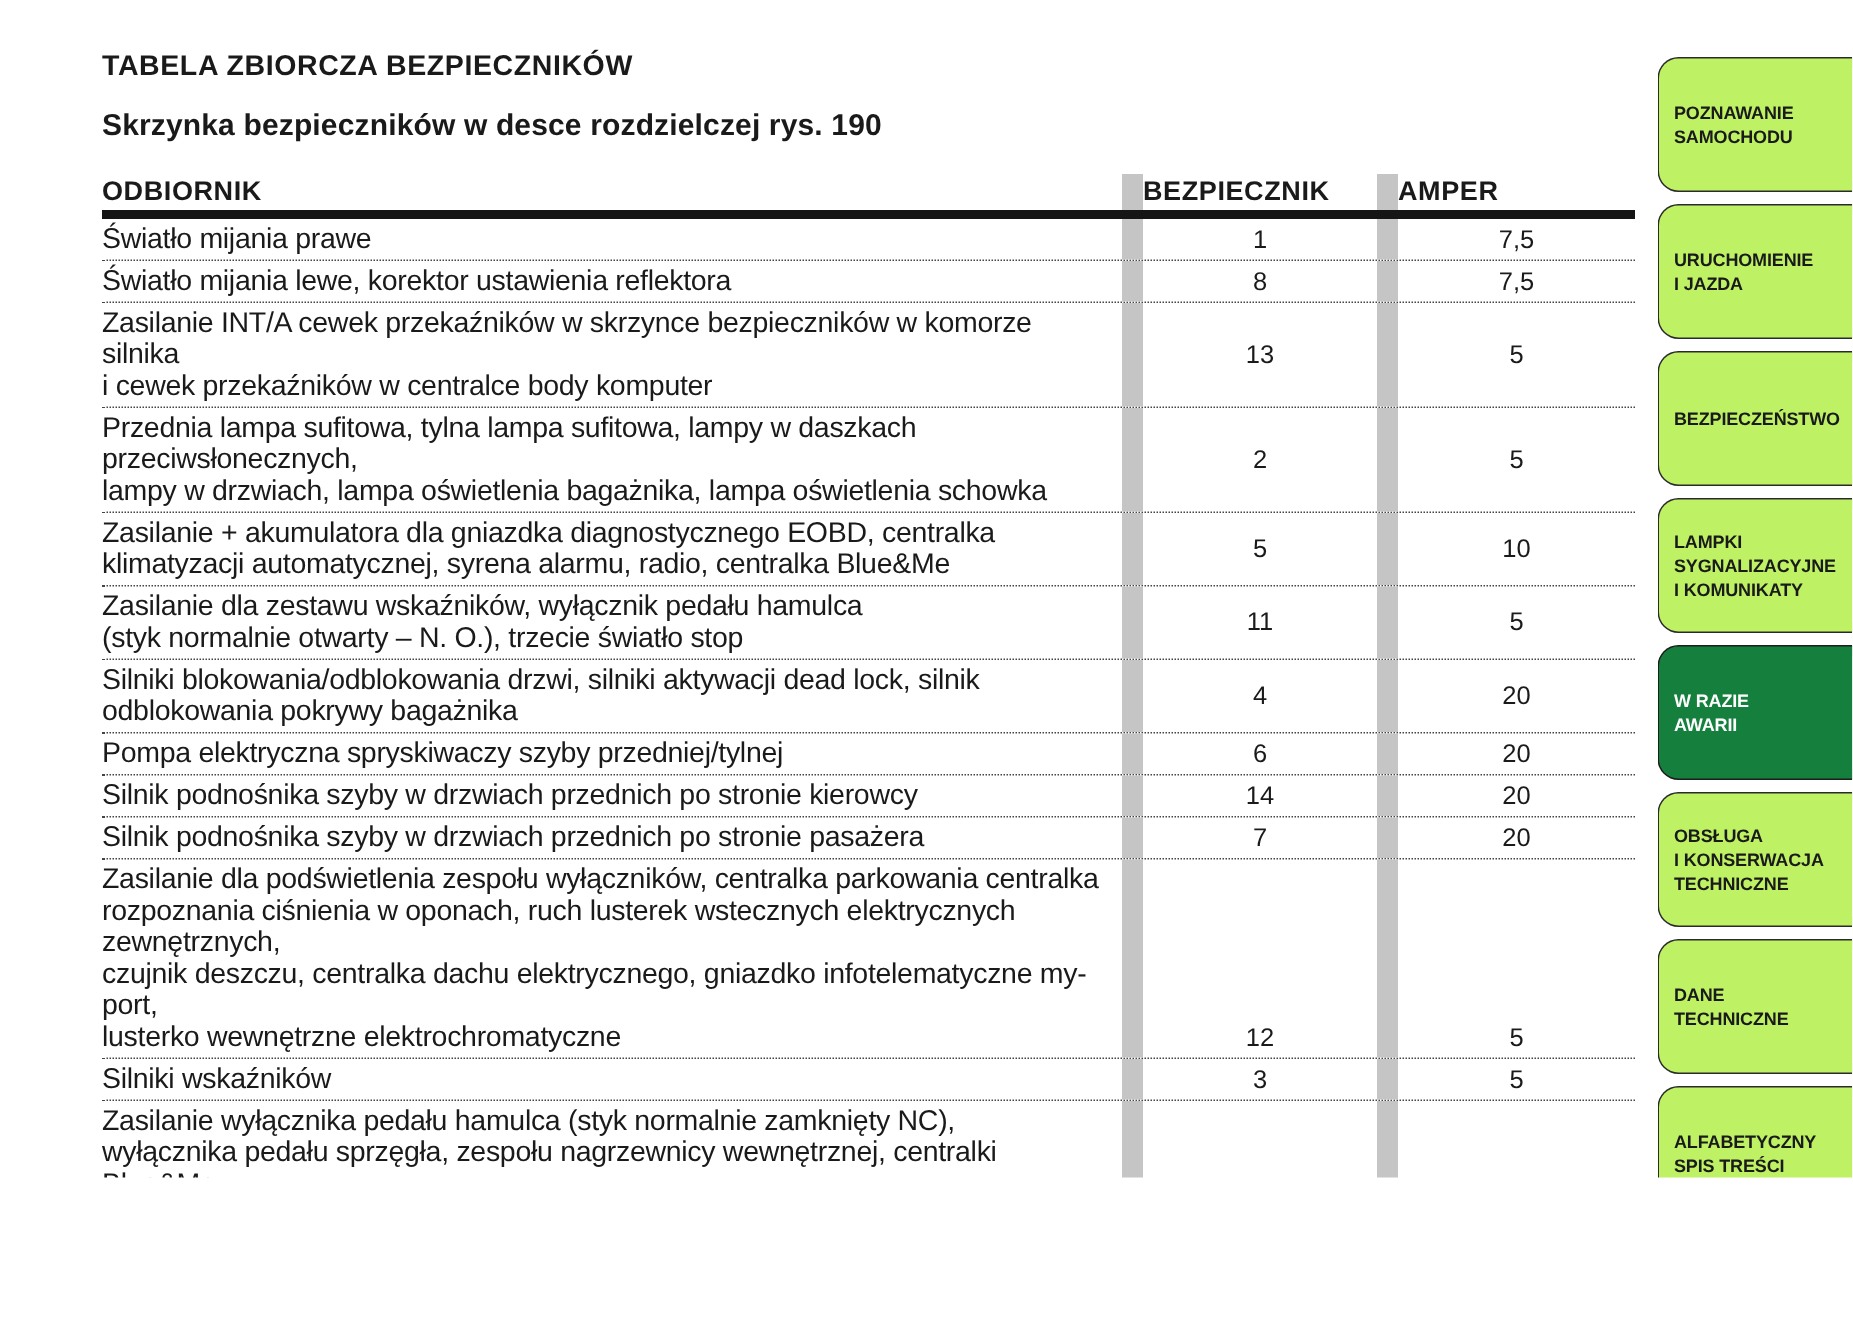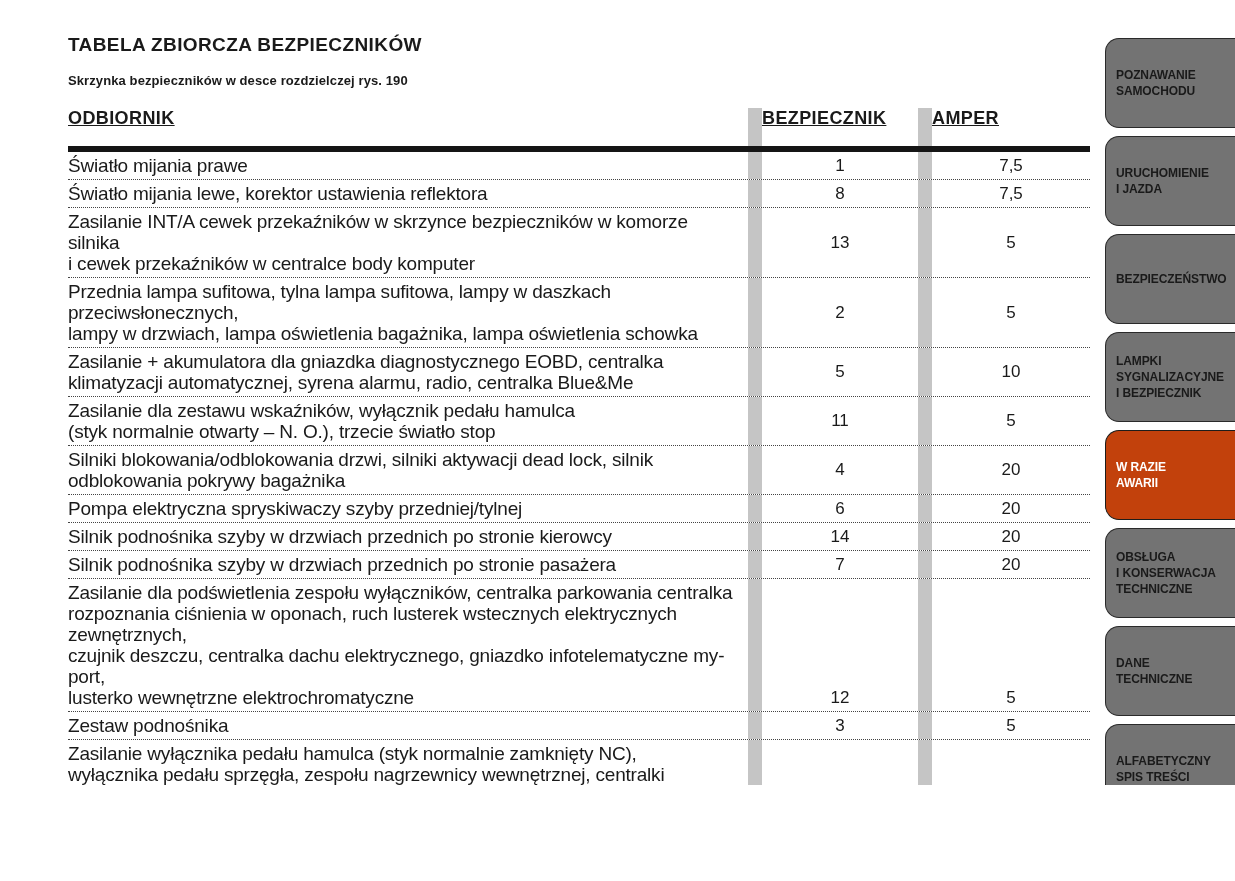--- a/index.html
+++ b/index.html
@@ -23,42 +23,41 @@
     top: 34px;
     width: 1022px;
   }
   .title {
     font-size: 19px;
     font-weight: bold;
     letter-spacing: 0.4px;
     margin-bottom: 17px;
   }
   .subtitle {
-    font-size: 13px;
+    font-size: 20px;
     font-weight: bold;
     letter-spacing: 0.1px;
     margin-bottom: 20px;
   }
   .fuse-table { width: 1022px; }
   .grid-row {
     display: grid;
     grid-template-columns: 680px 14px 156px 14px 158px;
     align-items: center;
   }
   .thead {
     border-bottom: 6px solid #151515;
     min-height: 30px;
     align-items: end;
   }
   .th {
     font-size: 18px;
     font-weight: bold;
     letter-spacing: 0.4px;
-    padding-bottom: 17px;
-    text-decoration: underline;
+    padding-bottom: 2px;
   }
   .th.center { text-align: left; }
   .bar-cell {
     background: #c5c5c5;
     height: 100%;
     align-self: stretch;
   }
   .tr {
     border-bottom: 1px dotted #444444;
   }
@@ -83,31 +82,31 @@
     position: absolute;
     left: 1105px;
     top: 38px;
     width: 130px;
     display: flex;
     flex-direction: column;
     gap: 8px;
   }
   .tab {
     height: 90px;
-    background: #737373;
+    background: #bef264;
     border: 1px solid #2a2a2a;
     border-right: none;
     border-radius: 14px 0 0 14px;
     display: flex;
     align-items: center;
     padding-left: 10px;
     cursor: pointer;
   }
   .tab.active {
-    background: #c2410c;
+    background: #15803d;
     border-color: #1d1d1b;
     color: #ffffff;
   }
   .tab-label {
     font-size: 12px;
     font-weight: bold;
     line-height: 16px;
     letter-spacing: -0.1px;
     white-space: pre-line;
   }
@@ -226,21 +225,21 @@
             <div class="td desc">Zasilanie dla podświetlenia zespołu wyłączników, centralka parkowania centralka
 rozpoznania ciśnienia w oponach, ruch lusterek wstecznych elektrycznych zewnętrznych,
 czujnik deszczu, centralka dachu elektrycznego, gniazdko infotelematyczne my-port,
 lusterko wewnętrzne elektrochromatyczne</div>
             <div class="bar-cell"></div>
             <div class="td num">12</div>
             <div class="bar-cell"></div>
             <div class="td num">5</div>
           </div>
           <div class="grid-row tr">
-            <div class="td desc">Zestaw podnośnika</div>
+            <div class="td desc">Silniki wskaźników</div>
             <div class="bar-cell"></div>
             <div class="td num">3</div>
             <div class="bar-cell"></div>
             <div class="td num">5</div>
           </div>
           <div class="grid-row tr vbottom">
             <div class="td desc">Zasilanie wyłącznika pedału hamulca (styk normalnie zamknięty NC),
 wyłącznika pedału sprzęgła, zespołu nagrzewnicy wewnętrznej, centralki Blue&amp;Me,
 systemu przystosowania do zamontowania radia, centralka stabilizacji napięcia-voltage
 stabilizer, świateł cofania w zderzaku, czujnika wody w filtrze oleju napędowego centralki
@@ -263,21 +262,21 @@
       <div class="tab">
         <span class="tab-label">URUCHOMIENIE
 I JAZDA</span>
       </div>
       <div class="tab">
         <span class="tab-label">BEZPIECZEŃSTWO</span>
       </div>
       <div class="tab">
         <span class="tab-label">LAMPKI
 SYGNALIZACYJNE
-I BEZPIECZNIK</span>
+I KOMUNIKATY</span>
       </div>
       <div class="tab active">
         <span class="tab-label">W RAZIE
 AWARII</span>
       </div>
       <div class="tab">
         <span class="tab-label">OBSŁUGA
 I KONSERWACJA
 TECHNICZNE</span>
       </div>

